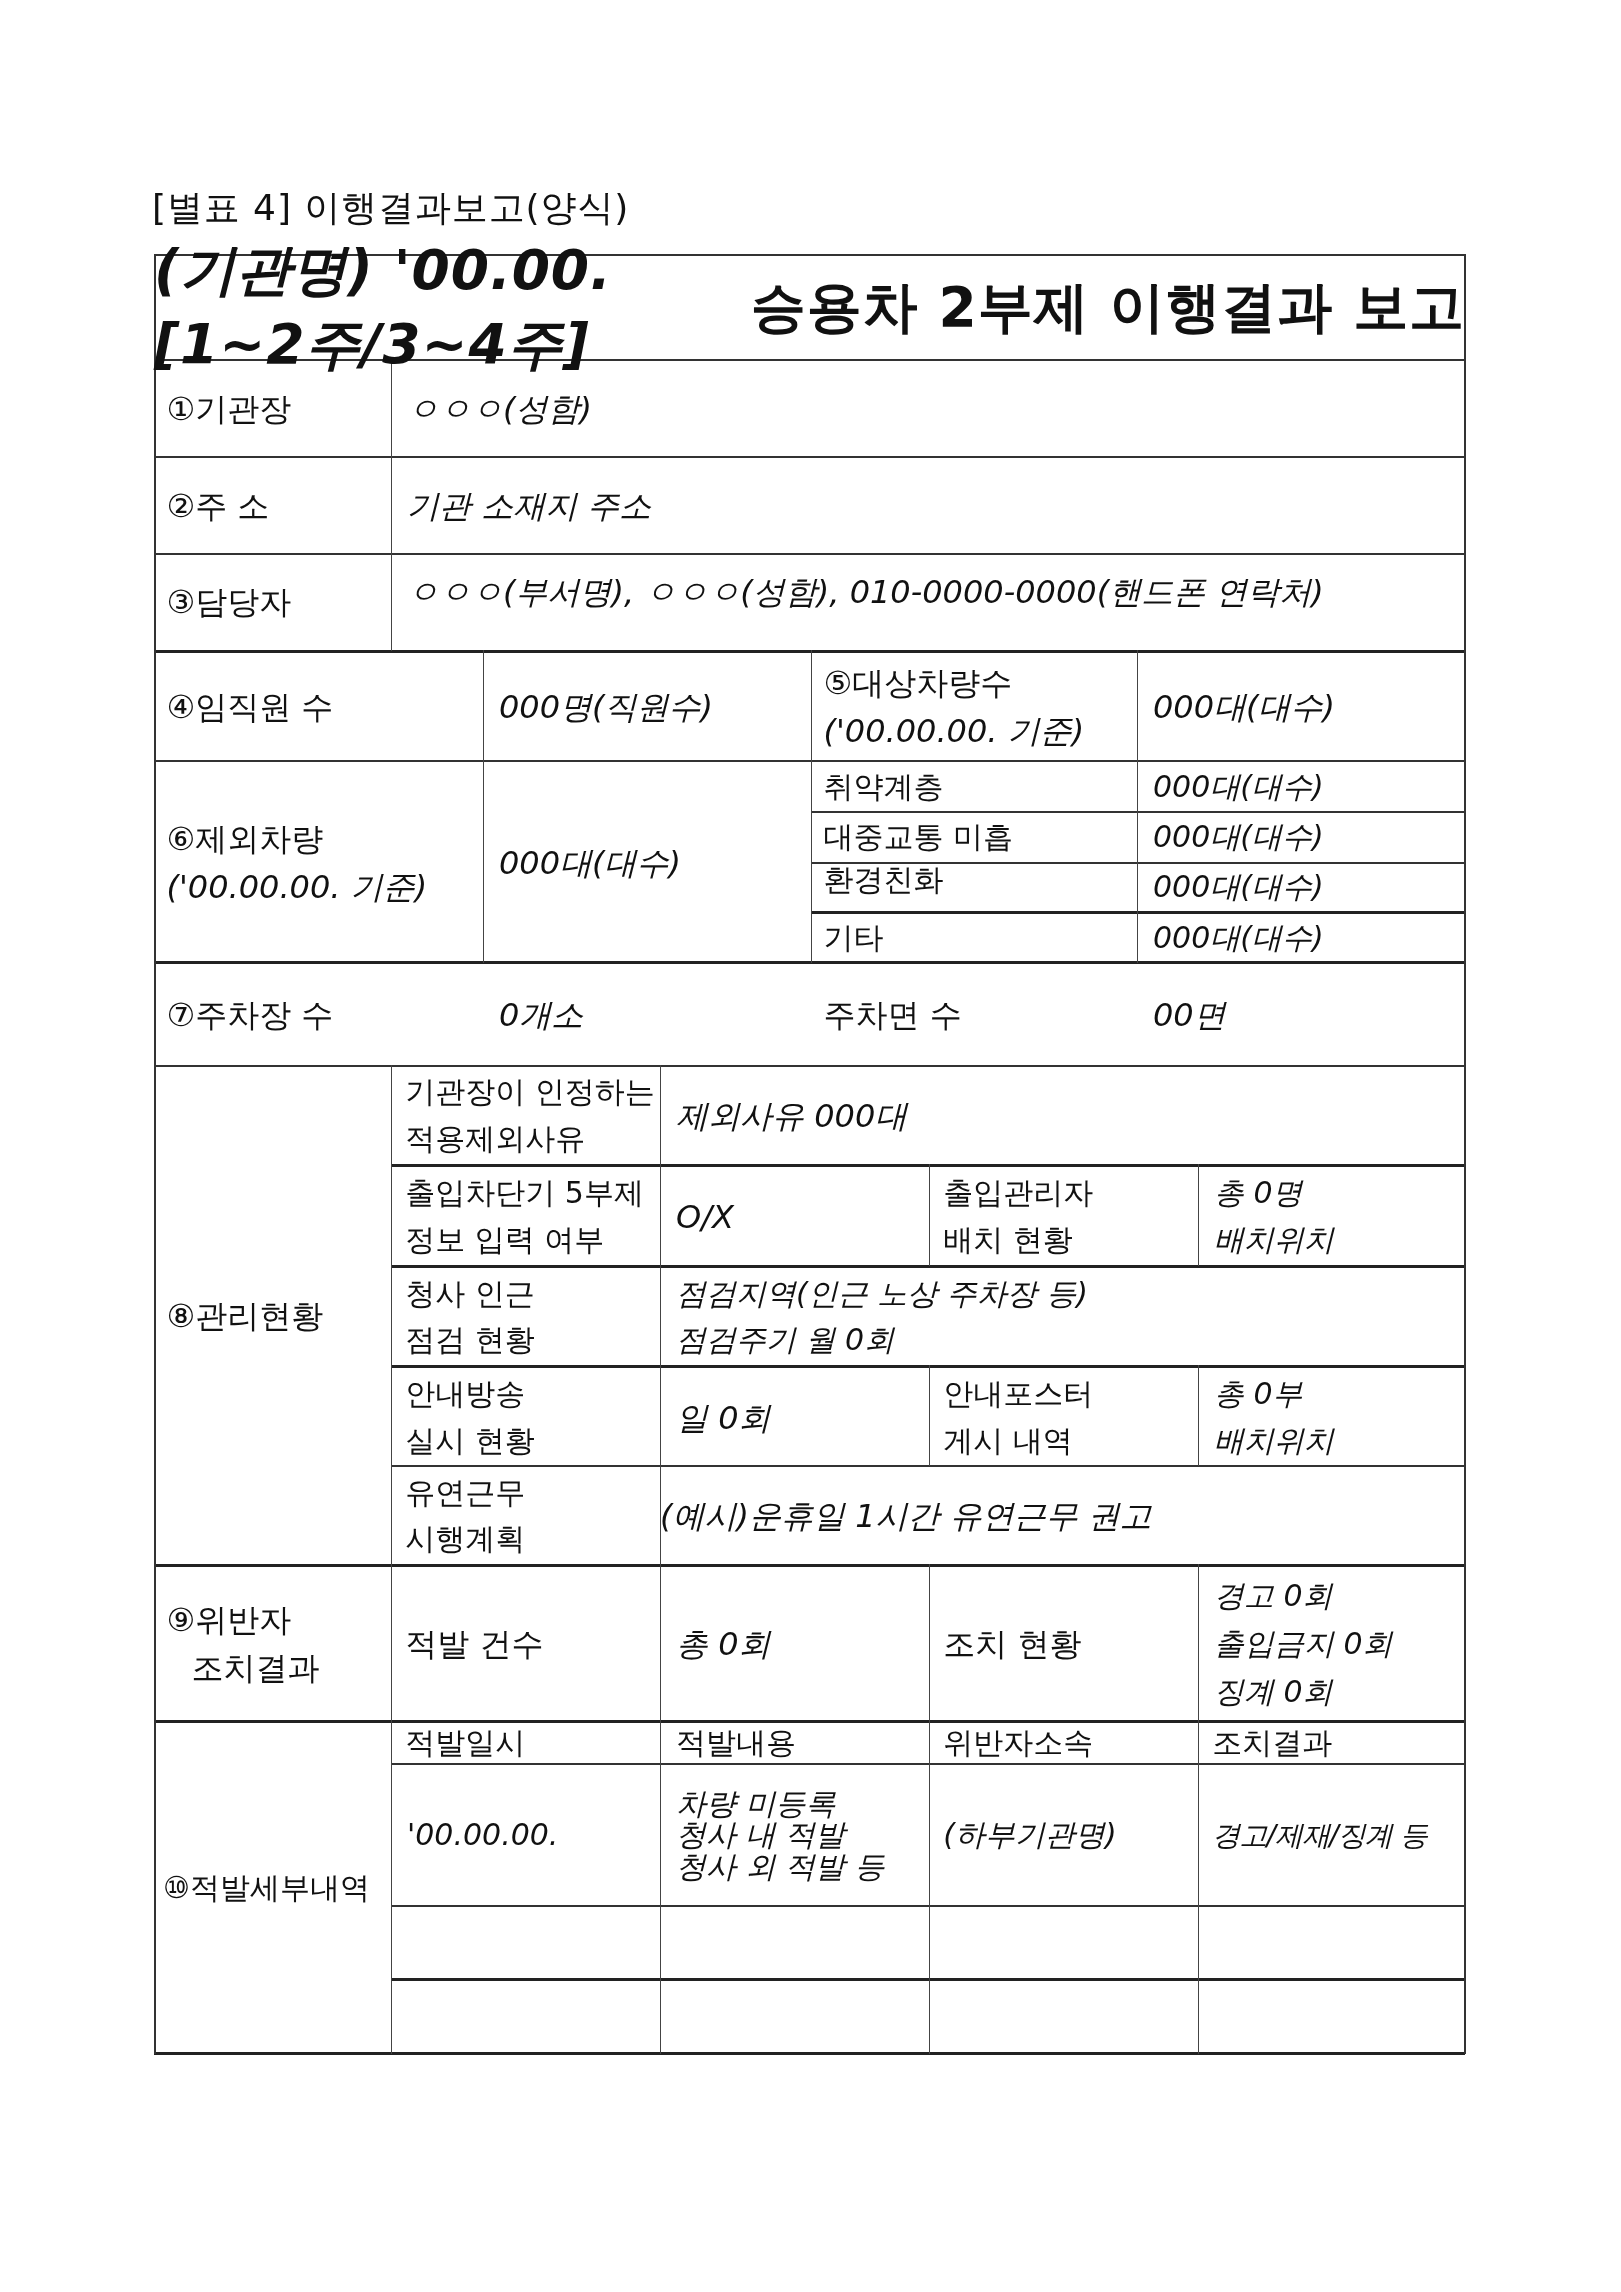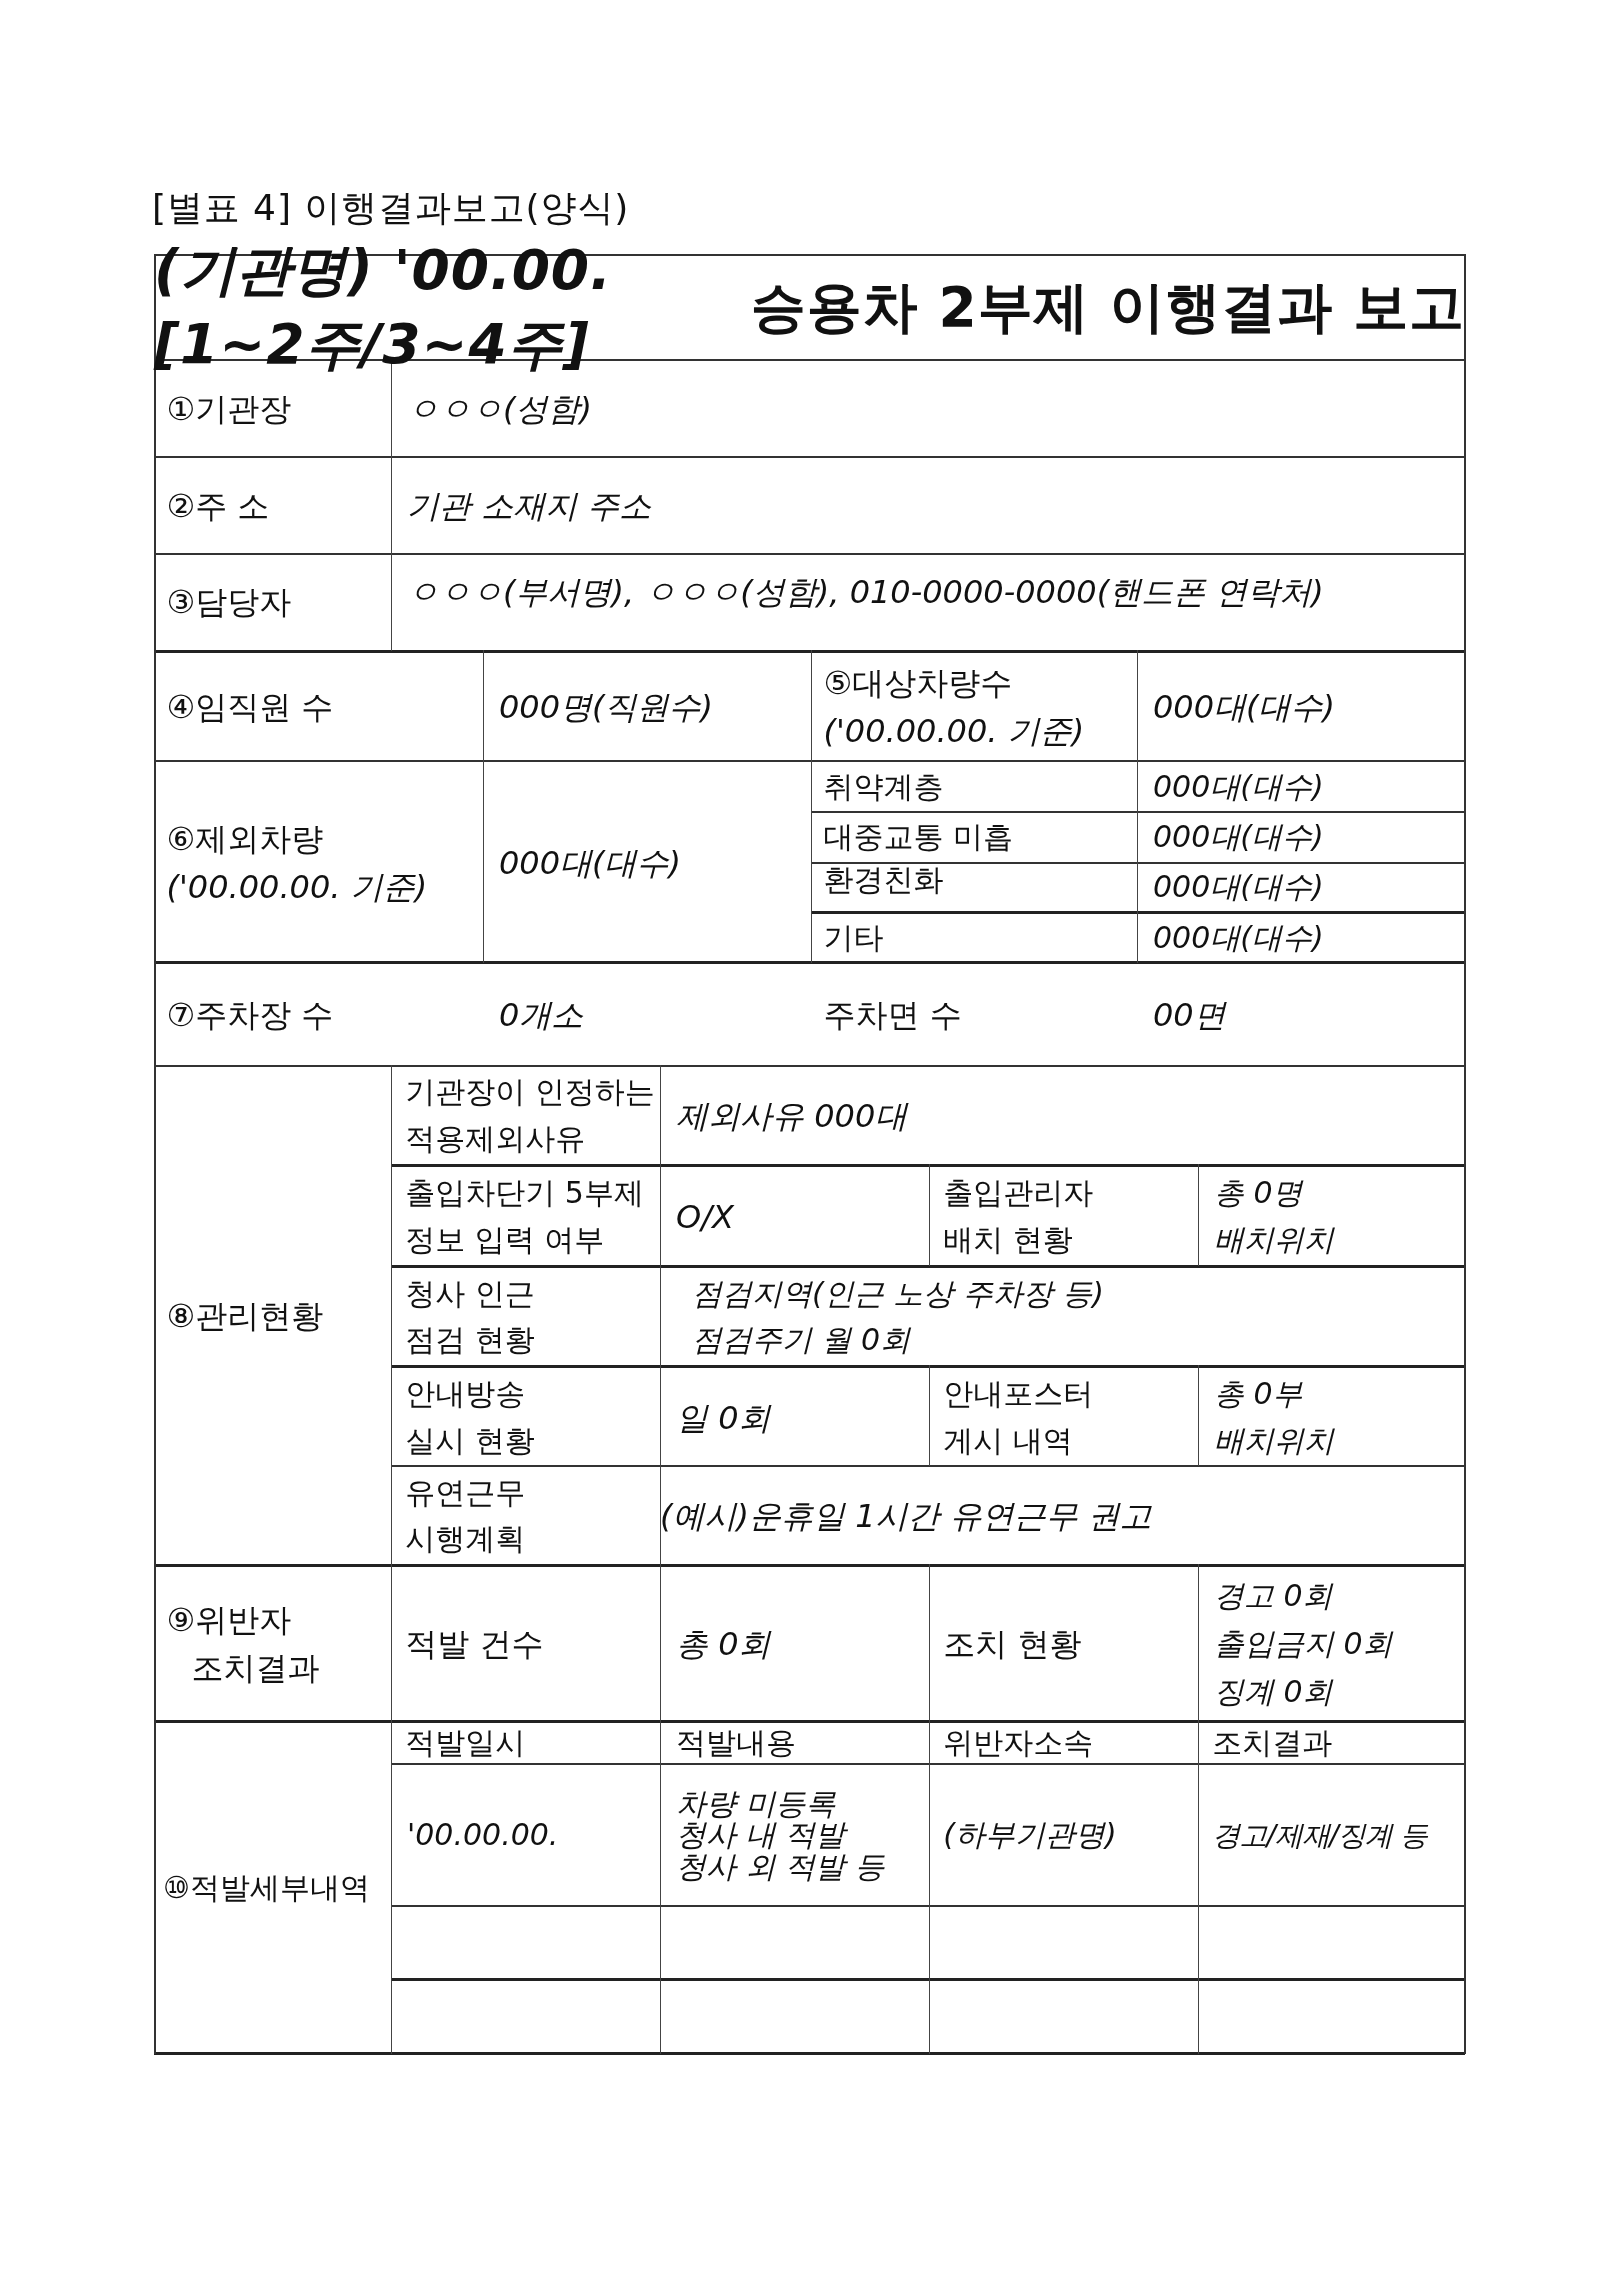--- a/index.html
+++ b/index.html
@@ -125,21 +125,21 @@
 </div>
 <div class="cell col it small" style="left:1198px;top:1167px;width:267px;height:99px;padding-left:16px;line-height:1.55;">
   <span>총 0명</span>
   <span>배치위치</span>
 </div>
 
 <div class="cell col small" style="left:391px;top:1268px;width:269px;height:98px;padding-left:14.3px;line-height:1.55;">
   <span>청사 인근</span>
   <span>점검 현황</span>
 </div>
-<div class="cell col it small" style="left:660px;top:1268px;width:640px;height:98px;padding-left:32px;line-height:1.55;">
+<div class="cell col it small" style="left:660px;top:1268px;width:640px;height:98px;padding-left:16px;line-height:1.55;">
   <span>점검지역(인근 노상 주차장 등)</span>
   <span>점검주기 월 0회</span>
 </div>
 
 <div class="cell col small" style="left:391px;top:1368px;width:269px;height:99px;padding-left:14.3px;line-height:1.55;">
   <span>안내방송</span>
   <span>실시 현황</span>
 </div>
 <div class="cell it" style="left:660px;top:1368px;width:269px;height:99px;padding-left:16px;">일 0회</div>
 <div class="cell col small" style="left:929px;top:1368px;width:270px;height:99px;padding-left:14.3px;line-height:1.55;">

